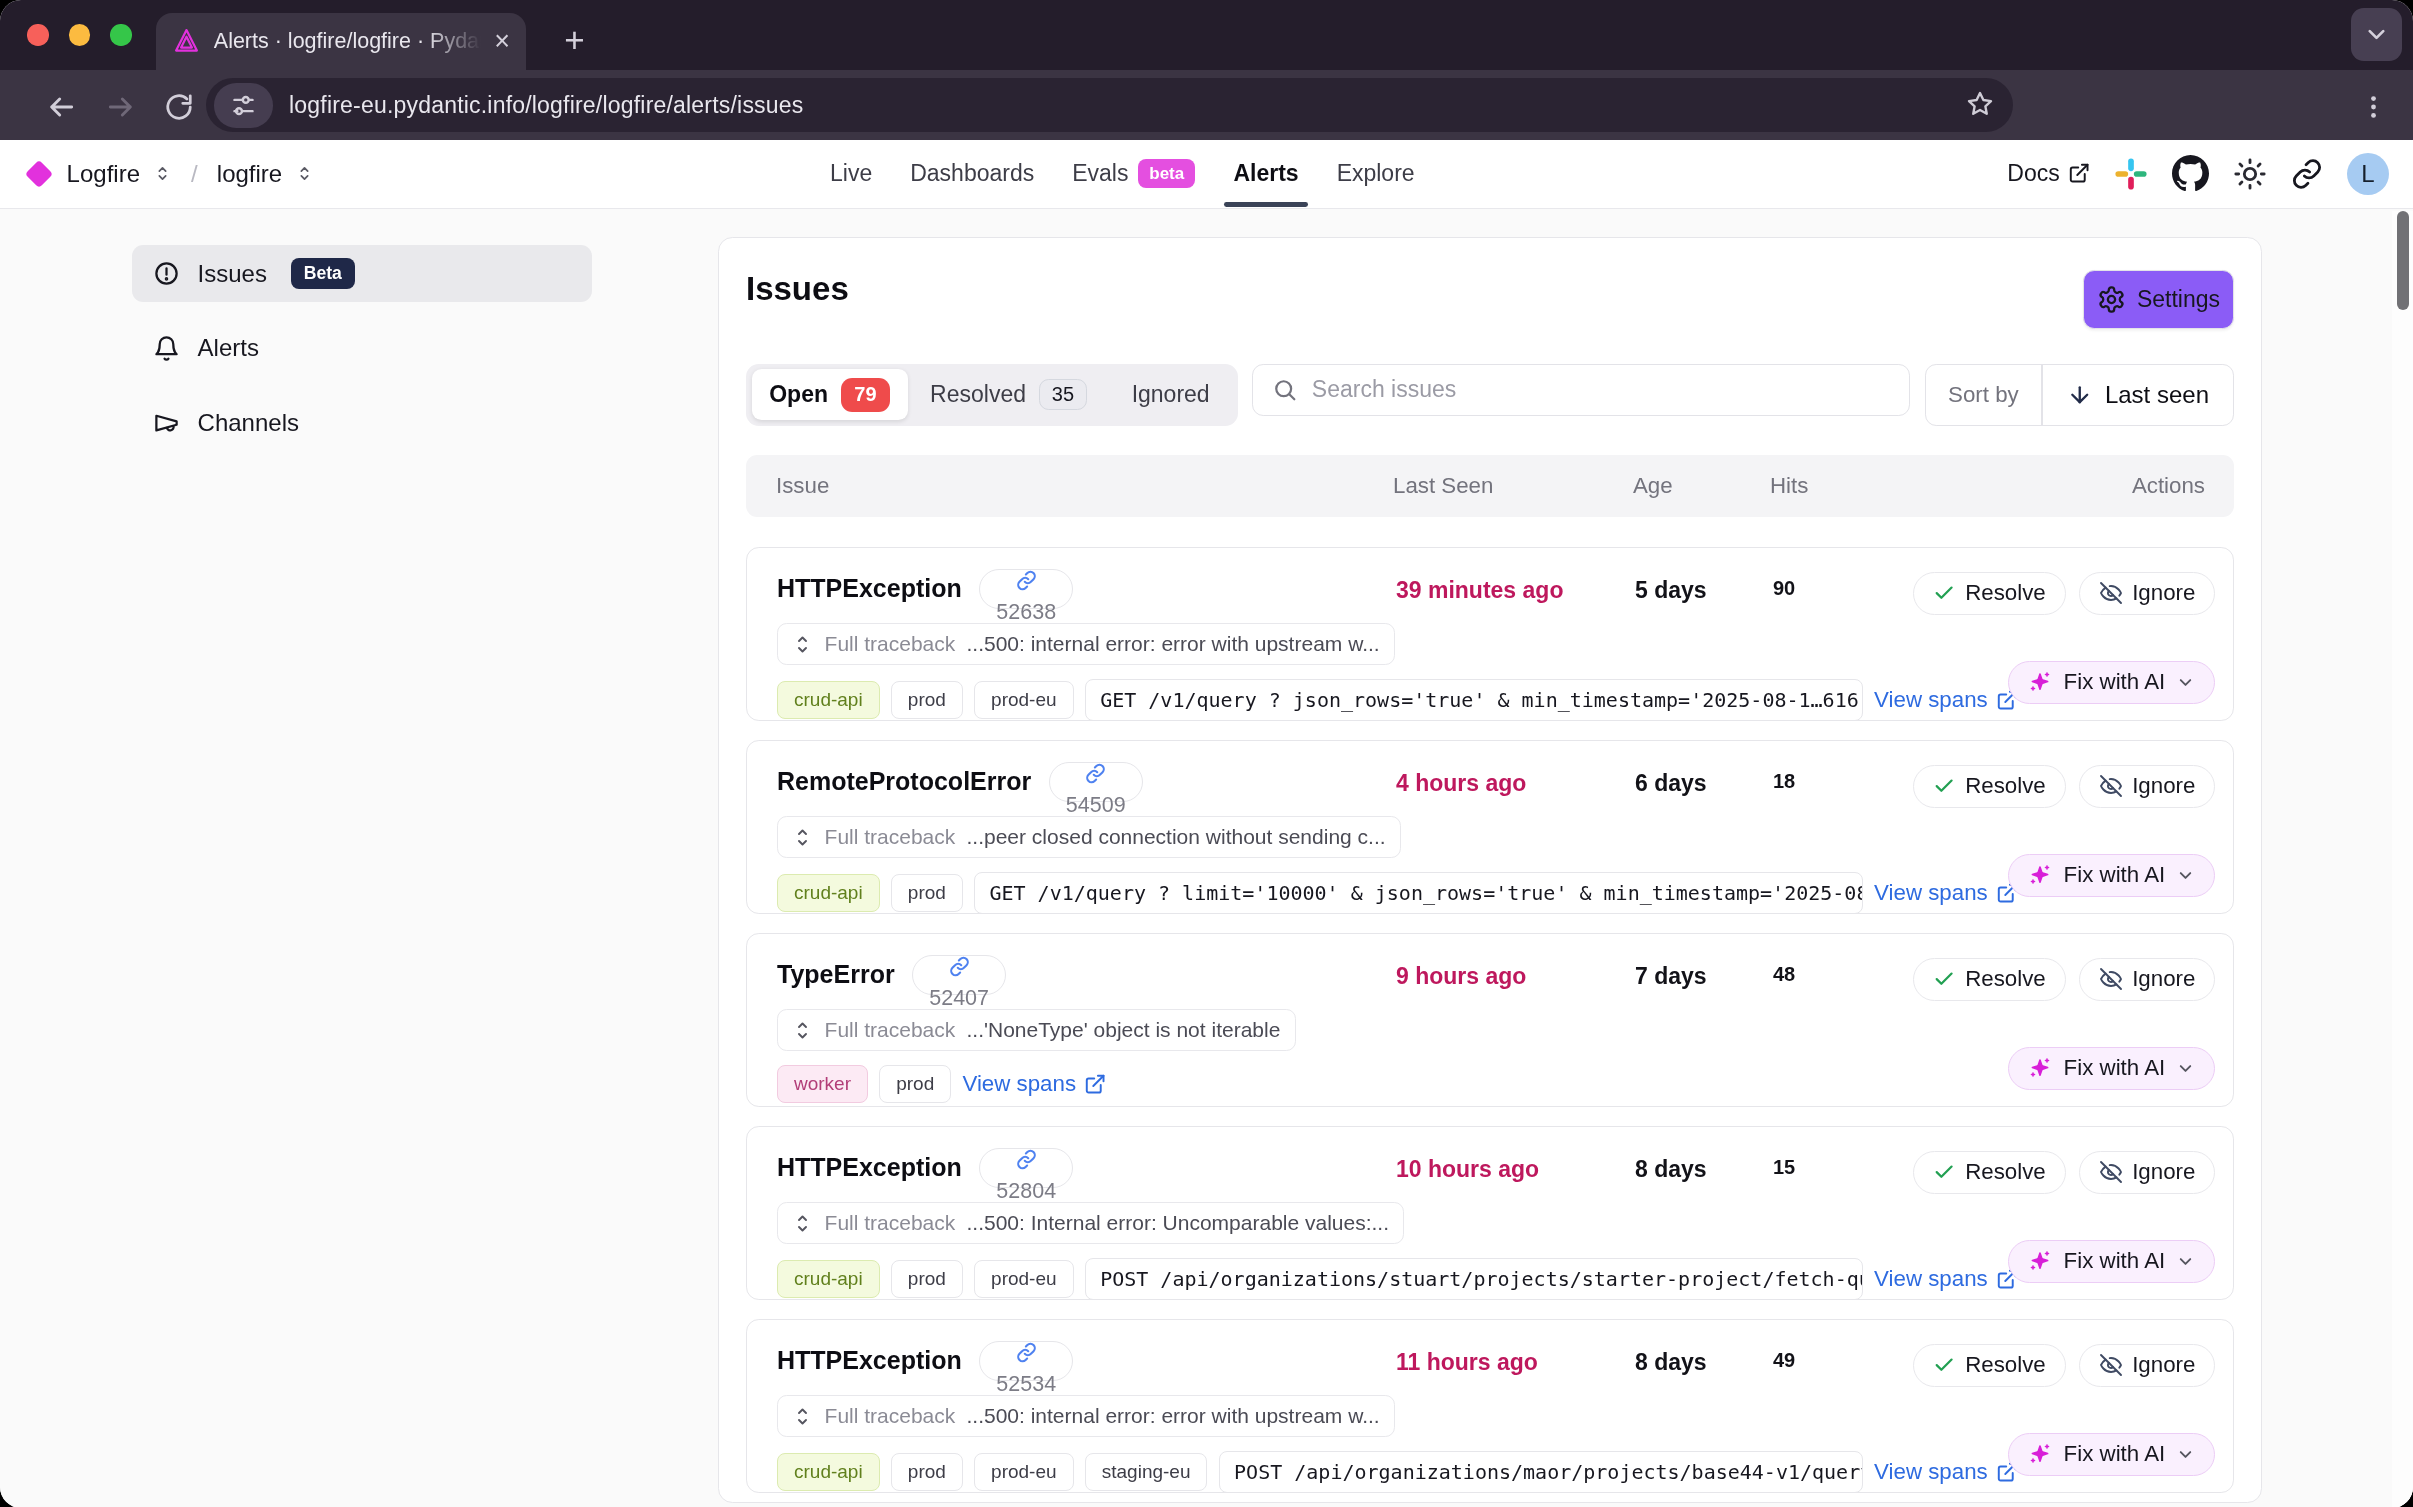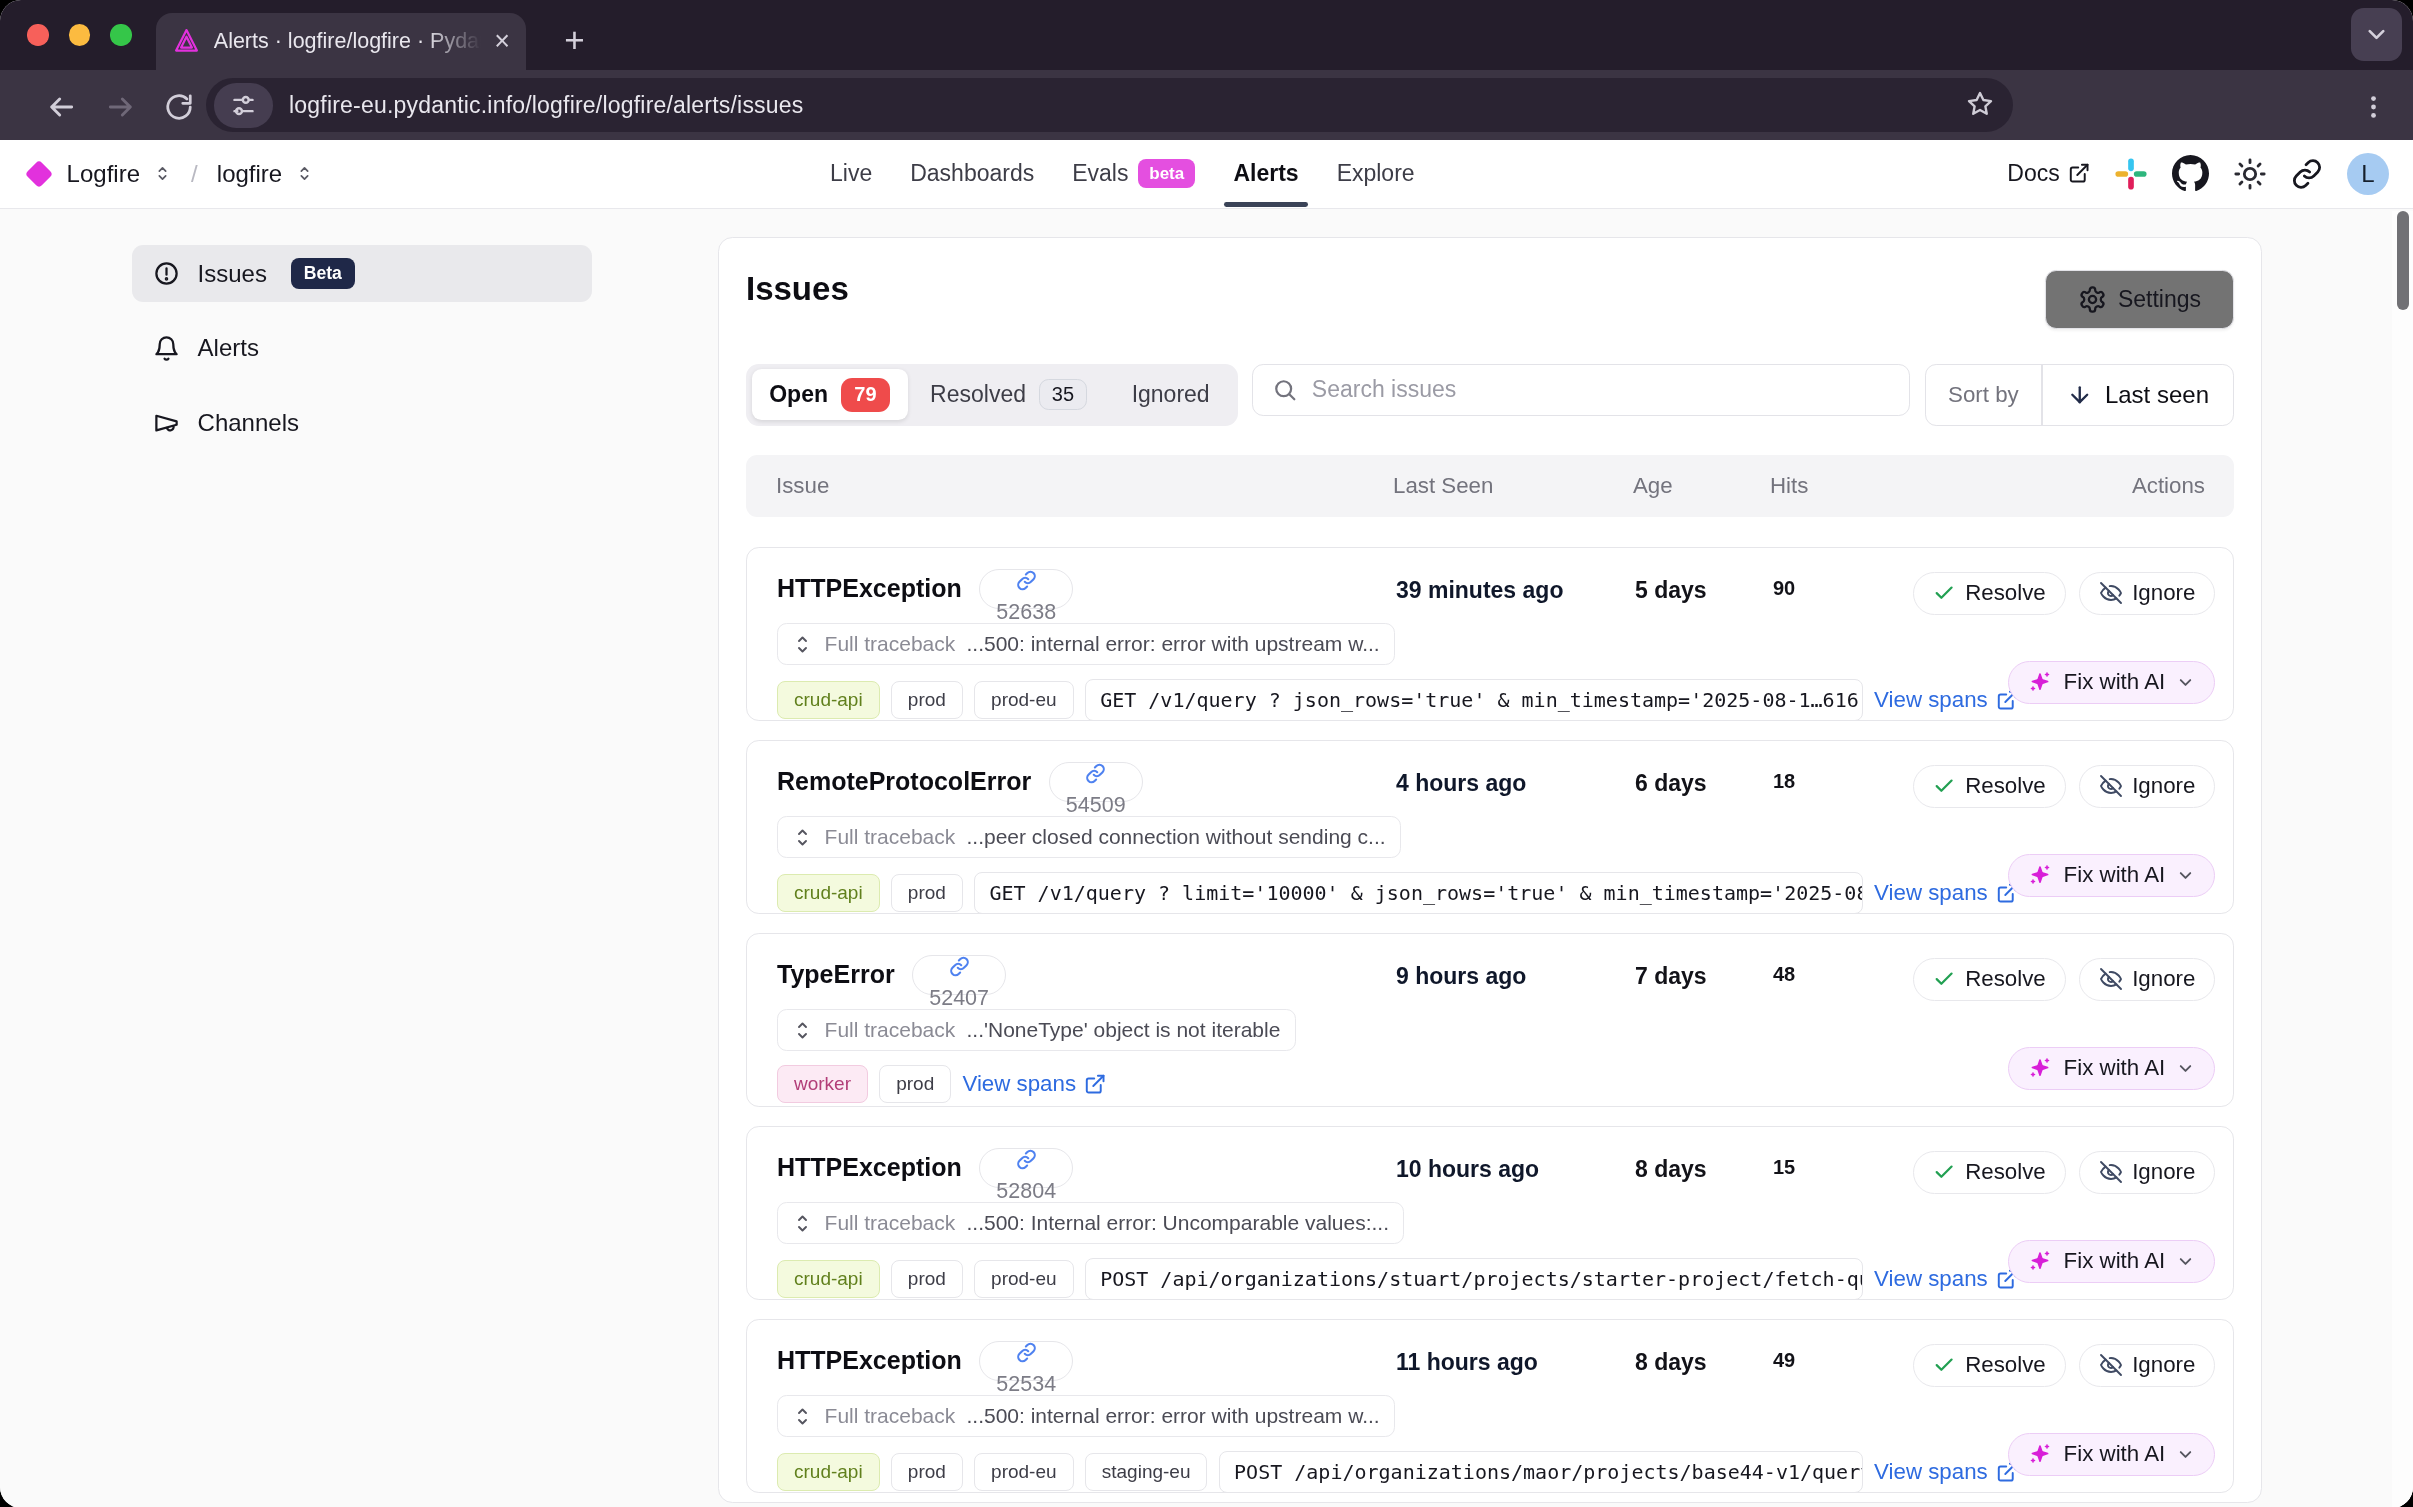--- a/index.html
+++ b/index.html
@@ -51,21 +51,21 @@
 
   .sidebar { position:absolute; left:132px; top:34px; width:460px; }
   .sb-item { display:flex; align-items:center; gap:17.6px; height:57px; padding:0 21px; border-radius:11.2px; font-size:24px; color:#17171f; margin-bottom:17.6px; }
   .sb-item.active { background:#e9e9ec; }
   .sb-badge { background:#1f2848; color:#fff; font-size:17.6px; font-weight:600; padding:4.8px 12.8px; border-radius:8px; margin-left:6.4px; }
   .sb-icon { color:#17171f; display:grid; place-items:center; }
 
   .panel { position:absolute; left:718px; top:25.5px; width:1544px; height:1266px; background:#fff; border:1.6px solid #e6e6ea; border-radius:14.4px; padding:32px 27px 0; }
   .panel-head { display:flex; justify-content:space-between; align-items:flex-start; }
   .page-title { font-size:33px; font-weight:700; color:#0d0d13; }
-  .settings-btn { height:59px; padding:0 32px; border:1.6px solid #e3e3e8; border-radius:11.2px; background:#737373; display:flex; align-items:center; gap:11.2px; font-size:23px; color:#17171f; box-shadow:0 1.6px 2.4px rgba(0,0,0,.05); }
+  .settings-btn { height:59px; padding:0 13px; border:1.6px solid #e3e3e8; border-radius:11.2px; background:#8b5cf6; display:flex; align-items:center; gap:11.2px; font-size:23px; color:#17171f; box-shadow:0 1.6px 2.4px rgba(0,0,0,.05); }
 
   .controls { margin-top:35px; display:flex; gap:14.4px; }
   .seg { background:#efeef2; border-radius:12.8px; padding:5.6px; display:flex; align-items:center; }
   .seg-open { background:#fff; border-radius:9.6px; height:51px; padding:0 17.6px; display:flex; gap:12.8px; align-items:center; font-size:23px; font-weight:600; color:#0d0d13; box-shadow:0 1.6px 4px rgba(0,0,0,.10); }
   .badge-red { background:#ef4b4b; color:#fff; font-size:20px; font-weight:600; padding:5.6px 13.6px; border-radius:11.2px; }
   .seg-item { height:51px; padding:0 22.3px; display:flex; gap:12.8px; align-items:center; font-size:23px; color:#3d3d47; }
   .badge-gray { background:#ebebf0; border:1.6px solid #d5d8df; color:#17171f; font-size:20px; padding:3.2px 12px; border-radius:9.6px; }
   .searchbox { flex:1; height:52px; border:1.6px solid #e3e3e8; border-radius:11.2px; background:#fff; display:flex; align-items:center; padding:0 19px; gap:14.4px; color:#73737d; }
   .searchbox input { flex:1; border:none; outline:none; font-size:23px; color:#17171f; font-family:"Liberation Sans",sans-serif; background:transparent; }
   .searchbox input::placeholder { color:#9b9ba5; }
@@ -79,21 +79,21 @@
   .th-issue { margin-left:30px; }
   .th-seen { position:absolute; left:647px; } .th-age { position:absolute; left:887px; }
   .th-hits { position:absolute; left:1024px; } .th-actions { position:absolute; right:29px; }
 
   .card { position:relative; height:174px; border:1.6px solid #e6e6ea; border-radius:12.8px; margin-top:30px; padding:21px 0 0 30px; background:#fff; }
   .card + .card { margin-top:19px; }
   .row-a { display:flex; align-items:center; gap:17.6px; }
   .ititle { font-size:25px; font-weight:700; color:#0d0d13; }
   .idpill { height:40px; border:1.6px solid #e6e6ea; border-radius:20px; display:flex; align-items:center; gap:9.6px; padding:0 16px; font-size:21.5px; color:#7c7c86; background:#fff;flex-direction:column; }
   .idpill .chain { color:#4f82f0; display:grid; place-items:center; }
-  .m-seen { position:absolute; left:649px; top:29px; font-size:23px; font-weight:600; color:#0f172a; }
+  .m-seen { position:absolute; left:649px; top:29px; font-size:23px; font-weight:600; color:#be185d; }
   .m-age  { position:absolute; left:888px; top:29px; font-size:23px; font-weight:600; color:#121218; }
   .m-hits { position:absolute; left:1026px; top:29px; font-size:20px; font-weight:600; color:#121218; }
   .btns { position:absolute; top:24px; right:17.6px; display:flex; gap:12.8px; }
   .pillbtn { height:43px; border:1.6px solid #e8e8ec; border-radius:21.5px; background:#fff; display:flex; align-items:center; gap:9.6px; padding:0 19px; font-size:22.3px; color:#17171f; }
   .pillbtn .check { color:#22a052; } .pillbtn .eyeoff { color:#3f4a63; }
   .row-b { margin-top:14.4px; display:flex; }
   .tbpill { height:42px; border:1.6px solid #e8e8ec; border-radius:9.6px; display:inline-flex; align-items:center; gap:11.2px; padding:0 14.4px; font-size:21px; background:#fff; }
   .tbpill .unfold { color:#55555f; }
   .tb-label { color:#8b8b95; } .tb-text { color:#4b4b55; }
   .row-c { margin-top:14.4px; display:flex; align-items:center; gap:11.2px; padding-right:215px; }

